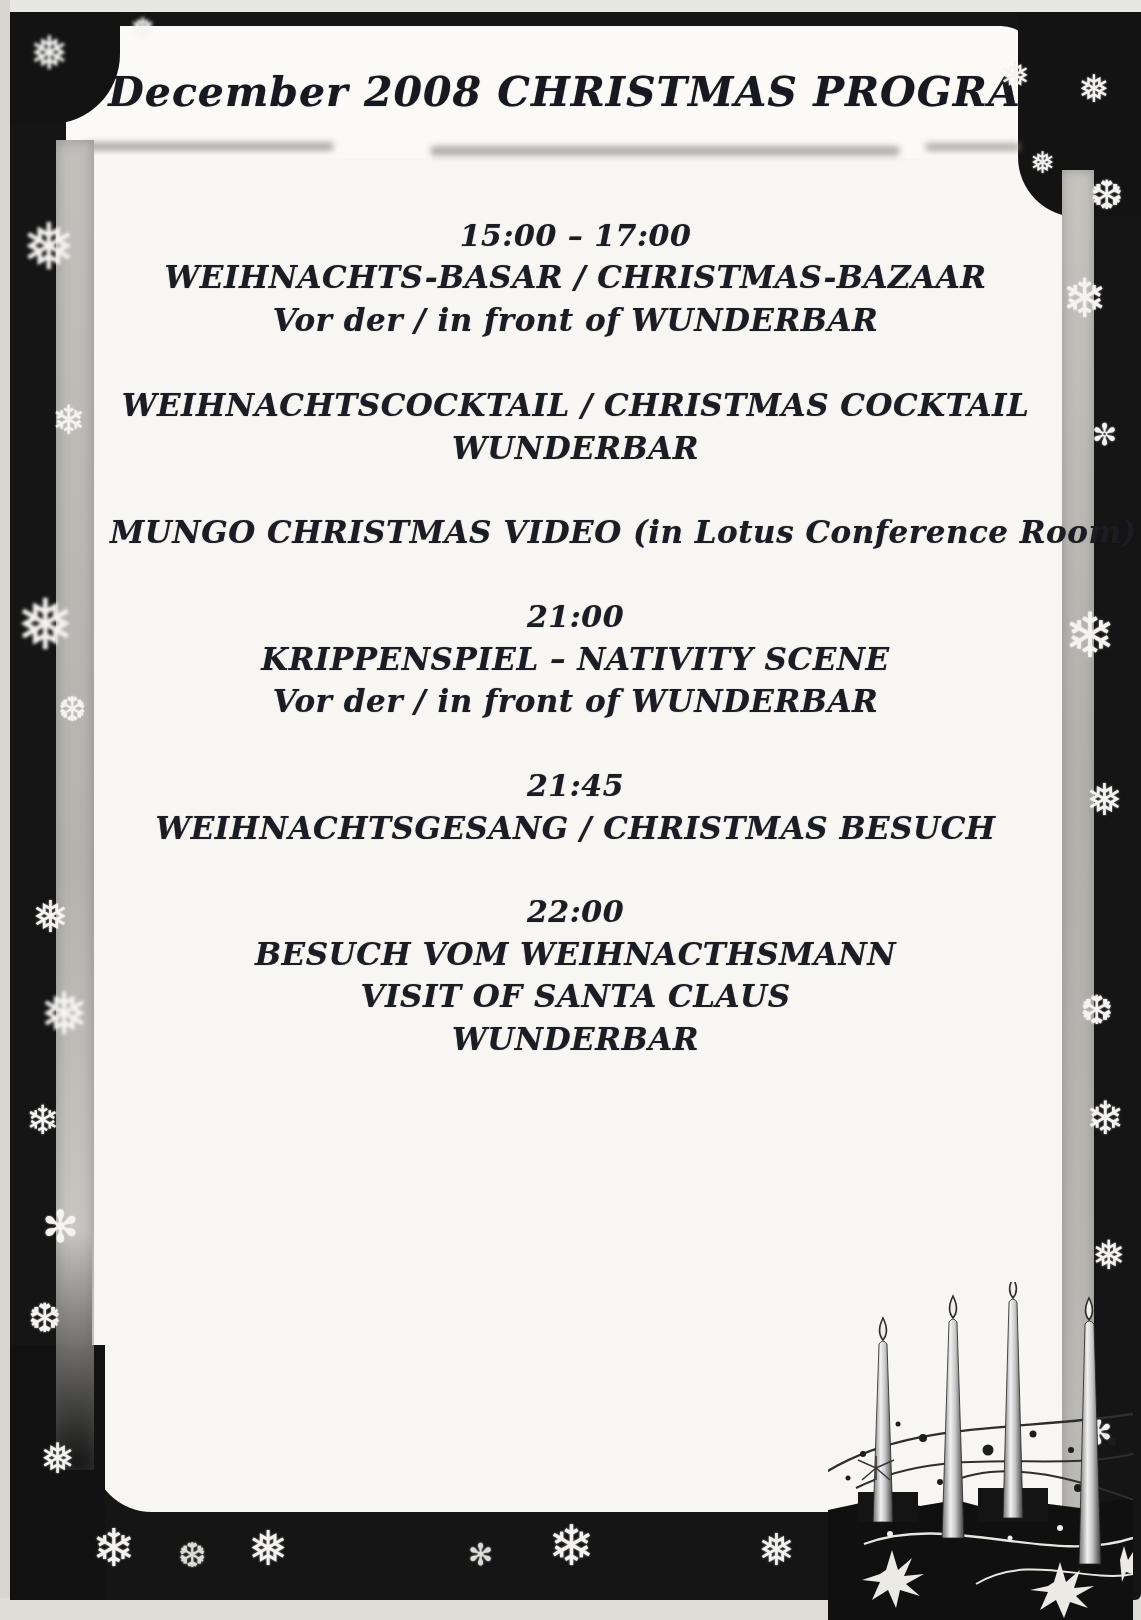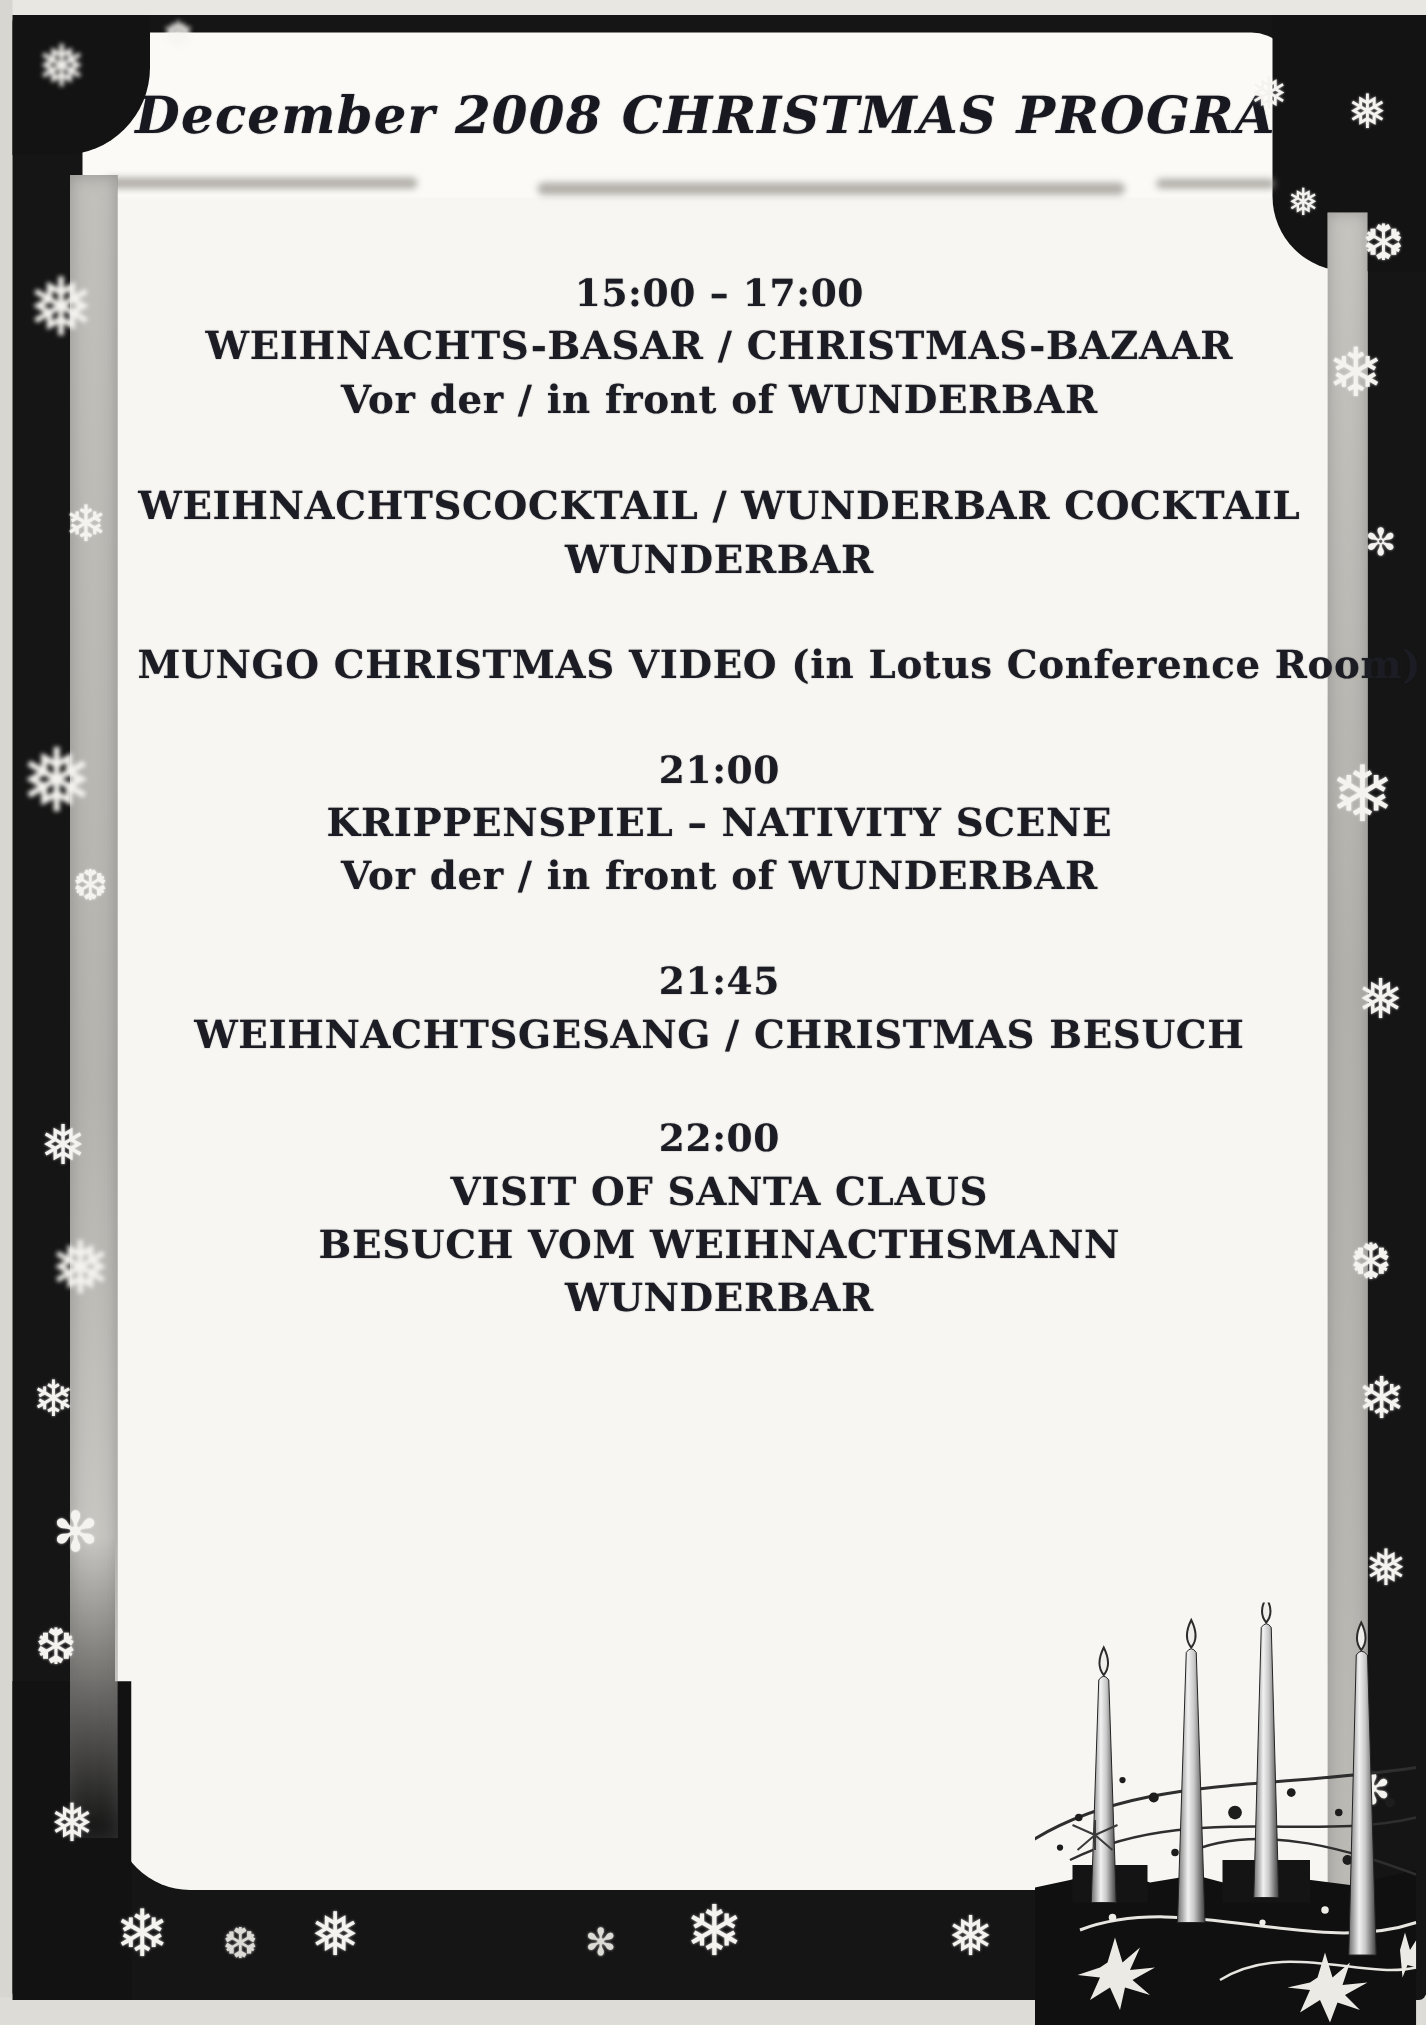--- a/index.html
+++ b/index.html
@@ -62,21 +62,21 @@
   .smudge.s3{left:925px;top:143px;width:95px;height:8px;}
   
   .events{
     position:absolute;left:110px;right:100px;top:215px;bottom:40px;
     z-index:5;
     text-align:center;
     color:#1c1c24;
   }
   .event{margin-bottom:42px;}
   .event-time,.event-line{
-    font-weight:700;
+    font-style:italic;font-weight:700;
     font-size:31px;line-height:1.38;
     letter-spacing:.5px;
     text-shadow:0 0 1px rgba(25,25,35,.5);
     white-space:nowrap;
   }
   .event-time{font-size:30px;}
   
   .flake{
     position:absolute;z-index:6;
     color:#f4f3ef;line-height:1;
@@ -111,39 +111,39 @@
   <div class="smudge s2"></div>
   <div class="smudge s3"></div>
 
   <div class="events">
     <div class="event">
       <div class="event-time">15:00 – 17:00</div>
       <div class="event-line">WEIHNACHTS-BASAR / CHRISTMAS-BAZAAR</div>
       <div class="event-line">Vor der / in front of WUNDERBAR</div>
     </div>
     <div class="event">
-      <div class="event-line">WEIHNACHTSCOCKTAIL / WUNDERBAR COCKTAIL</div>
+      <div class="event-line">WEIHNACHTSCOCKTAIL / CHRISTMAS COCKTAIL</div>
       <div class="event-line">WUNDERBAR</div>
     </div>
     <div class="event">
       <div class="event-line">MUNGO CHRISTMAS VIDEO (in Lotus Conference Room)</div>
     </div>
     <div class="event">
       <div class="event-time">21:00</div>
       <div class="event-line">KRIPPENSPIEL – NATIVITY SCENE</div>
       <div class="event-line">Vor der / in front of WUNDERBAR</div>
     </div>
     <div class="event">
       <div class="event-time">21:45</div>
       <div class="event-line">WEIHNACHTSGESANG / CHRISTMAS BESUCH</div>
     </div>
     <div class="event">
       <div class="event-time">22:00</div>
+      <div class="event-line">BESUCH VOM WEIHNACTHSMANN</div>
       <div class="event-line">VISIT OF SANTA CLAUS</div>
-      <div class="event-line">BESUCH VOM WEIHNACTHSMANN</div>
       <div class="event-line">WUNDERBAR</div>
     </div>
   </div>
 
   <span class="flake soft" style="left:30px;top:30px;font-size:46px;">❅</span>
   <span class="flake soft" style="left:22px;top:215px;font-size:64px;">❅</span>
   <span class="flake" style="left:52px;top:400px;font-size:40px;">❄</span>
   <span class="flake soft" style="left:16px;top:590px;font-size:70px;">❅</span>
   <span class="flake" style="left:58px;top:692px;font-size:34px;">❆</span>
   <span class="flake" style="left:32px;top:895px;font-size:44px;">❅</span>

